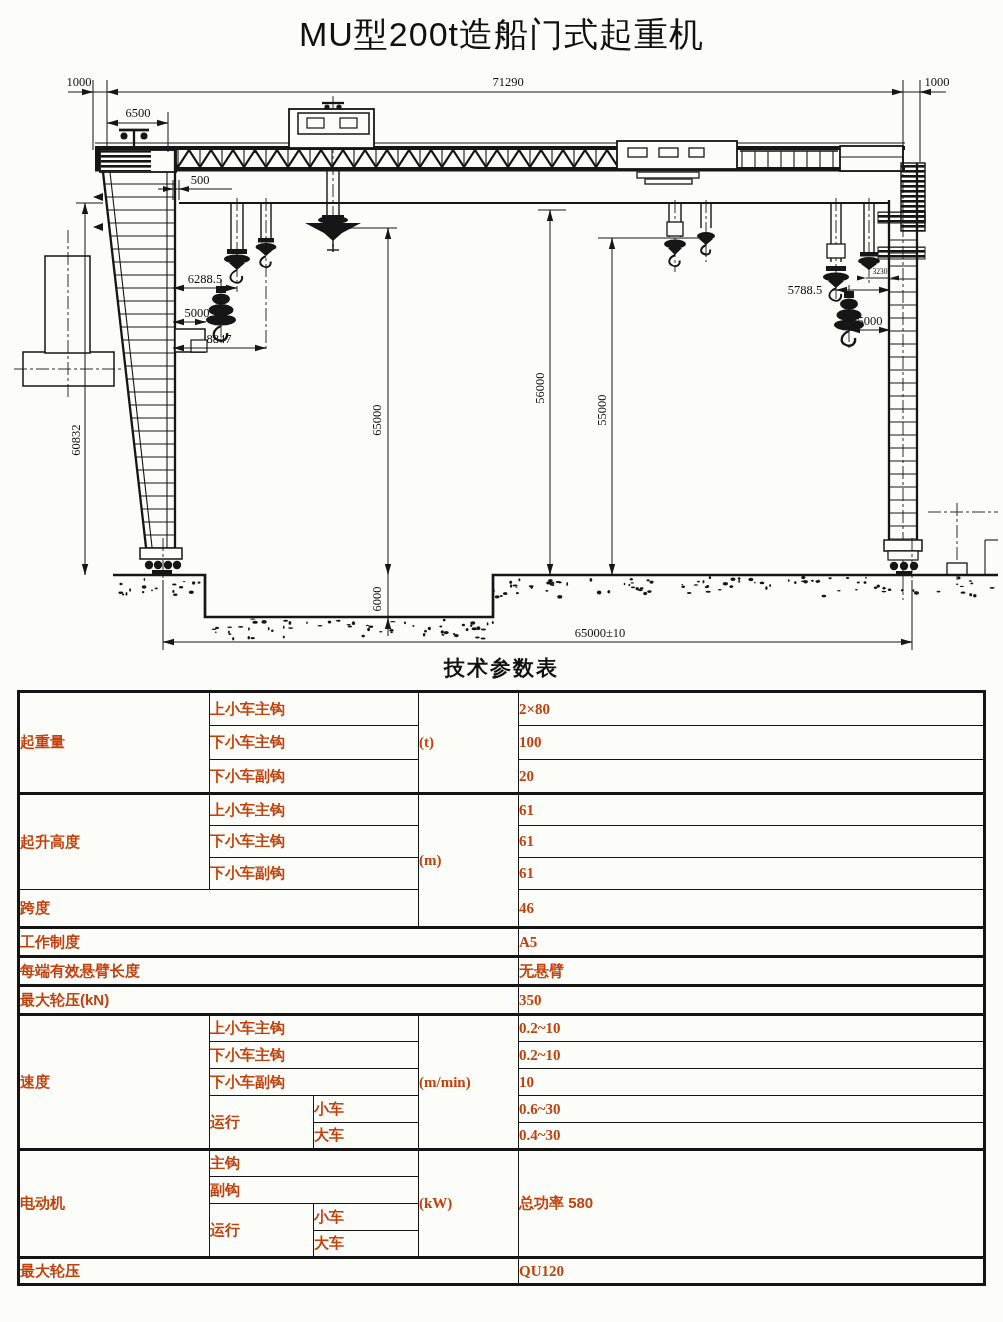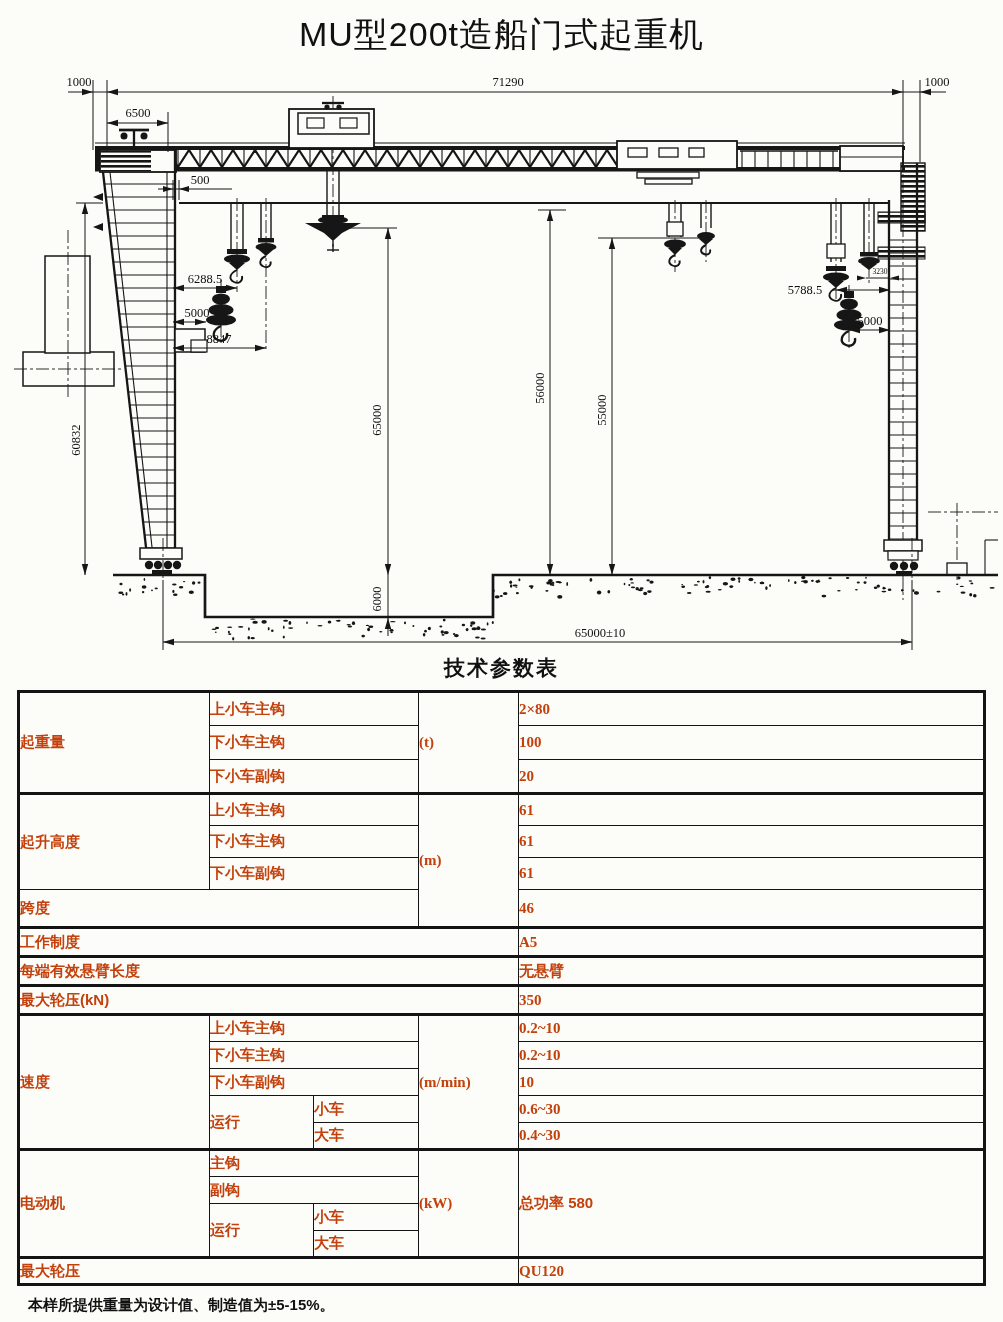--- a/index.html
+++ b/index.html
@@ -592,14 +592,13 @@
         <td>大车</td>
       </tr>
 
       <tr class="g h27">
         <td colspan="4">最大轮压</td>
         <td class="val">QU120</td>
       </tr>
     </tbody>
   </table>
 
-  <div class="footnote">本样所提供重量为设计值、制造值为±5-15%。</div>
 </div>
 
 </body></html>

